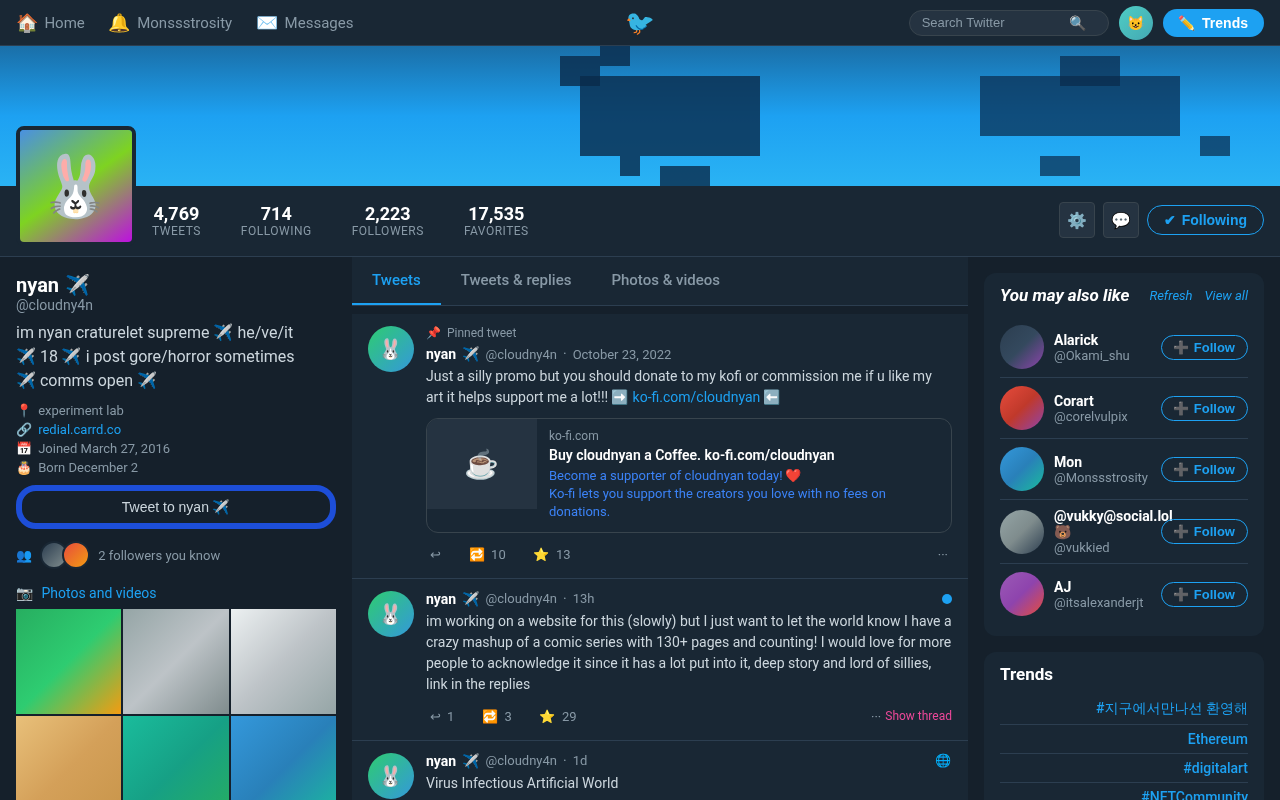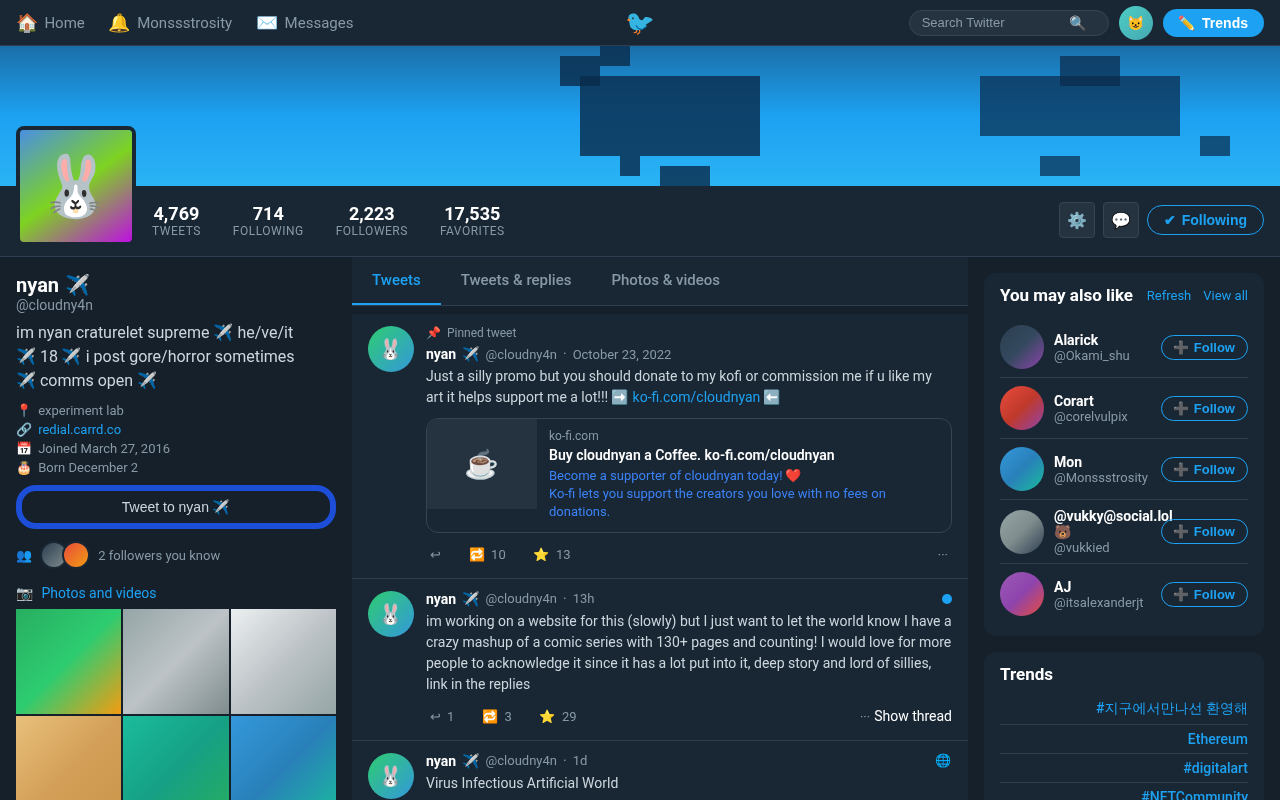--- a/index.html
+++ b/index.html
@@ -138,21 +138,21 @@
       height: 120px;
       border-radius: 8px;
       border: 4px solid #192734;
       background: linear-gradient(135deg, #2ecc71, #3498db, #9b59b6);
       flex-shrink: 0;
       overflow: hidden;
       position: relative;
     }
     .stats-row {
       display: flex;
-      gap: 32px;
+      gap: 40px;
       flex: 1;
       padding-bottom: 8px;
     }
     .stat-item {
       display: flex;
       flex-direction: column;
       align-items: center;
       cursor: pointer;
       color: #8899a6;
     }
@@ -453,22 +453,22 @@
       align-items: center;
       gap: 6px;
       cursor: pointer;
       font-size: 13px;
       padding: 4px;
       border-radius: 4px;
     }
     .tweet-action .count { font-size: 13px; }
     .more-action { margin-left: auto; }
     .show-thread-link {
-      color: #ffffff;
-      font-size: 14px;
+      color: #ec4899;
+      font-size: 12px;
       cursor: pointer;
       text-decoration: none;
       margin-left: auto;
     }
     .tweet-actions-row {
       display: flex;
       align-items: center;
       width: 100%;
     }
 
@@ -484,20 +484,21 @@
       background: #192734;
       border-radius: 12px;
       padding: 12px 16px;
       margin-bottom: 16px;
     }
     .sidebar-card-header {
       display: flex;
       justify-content: space-between;
       align-items: center;
       margin-bottom: 12px;
+      font-style: italic;
     }
     .sidebar-card-title {
       font-size: 17px;
       font-weight: bold;
       color: #fff;
     }
     .sidebar-card-actions {
       display: flex;
       gap: 12px;
     }

